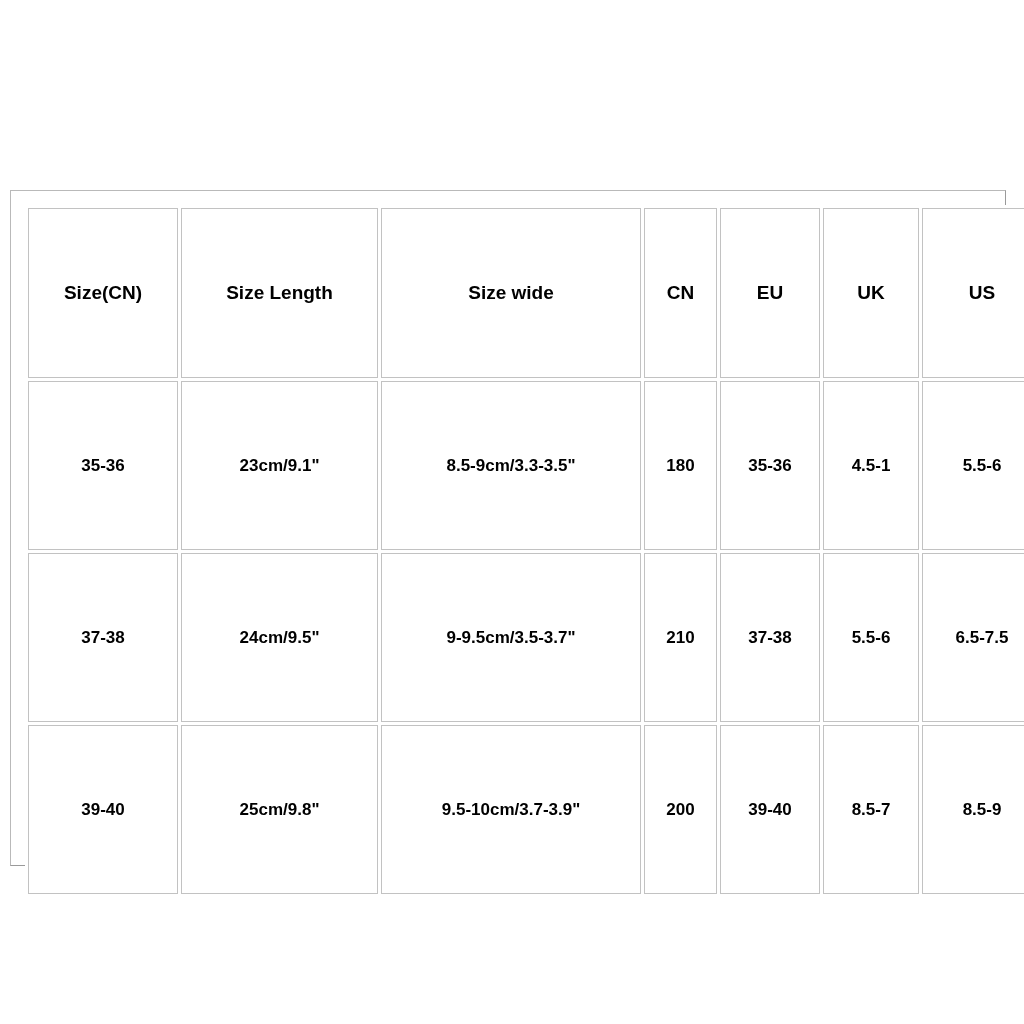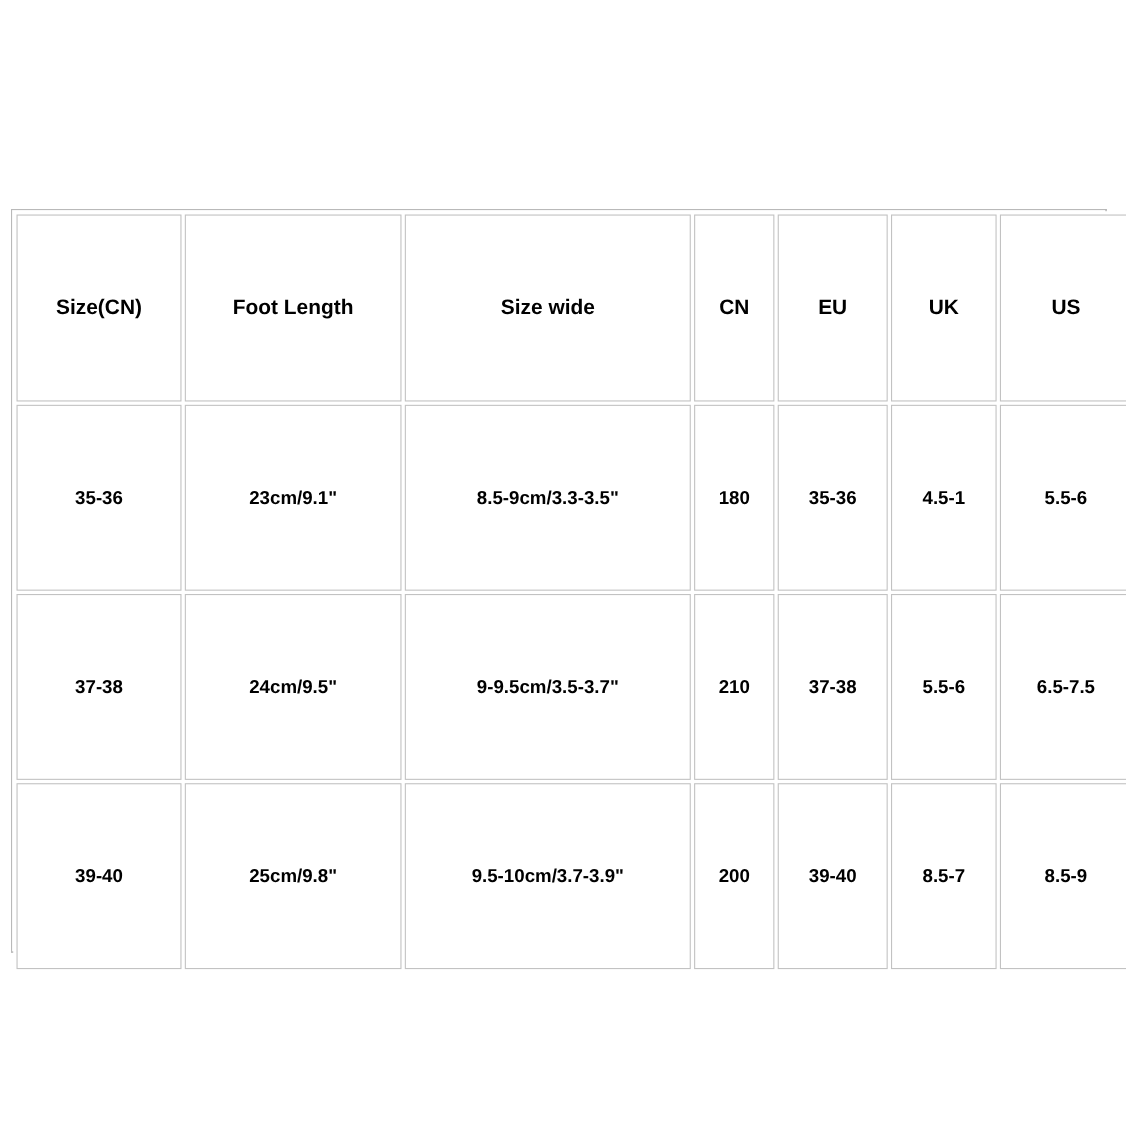--- a/index.html
+++ b/index.html
@@ -24,21 +24,21 @@
     position: absolute;
     left: 10px;
     top: 190px;
     width: 996px;
     height: 676px;
     box-sizing: border-box;
     border: 1px solid #b9b9b9;
     border-right-color: #9a9a9a;
     border-bottom-color: #9a9a9a;
     background: #ffffff;
-    padding: 1px;
+    padding: 14px;
   }
 
   table.size-table {
     width: 100%;
     height: 100%;
     border-collapse: separate;
     border-spacing: 3px;
     table-layout: fixed;
     background: #ffffff;
   }
@@ -97,21 +97,21 @@
         <col class="c-footwide">
         <col class="c-cn">
         <col class="c-eu">
         <col class="c-uk">
         <col class="c-us">
       </colgroup>
 
       <thead>
         <tr class="header-row">
           <th class="h-size">Size(CN)</th>
-          <th class="h-footlen">Foot Length</th>
+          <th class="h-footlen">Size Length</th>
           <th class="h-footwide">Size wide</th>
           <th class="h-cn">CN</th>
           <th class="h-eu">EU</th>
           <th class="h-uk">UK</th>
           <th class="h-us">US</th>
         </tr>
       </thead>
 
       <tbody>
         <tr class="data-row">

